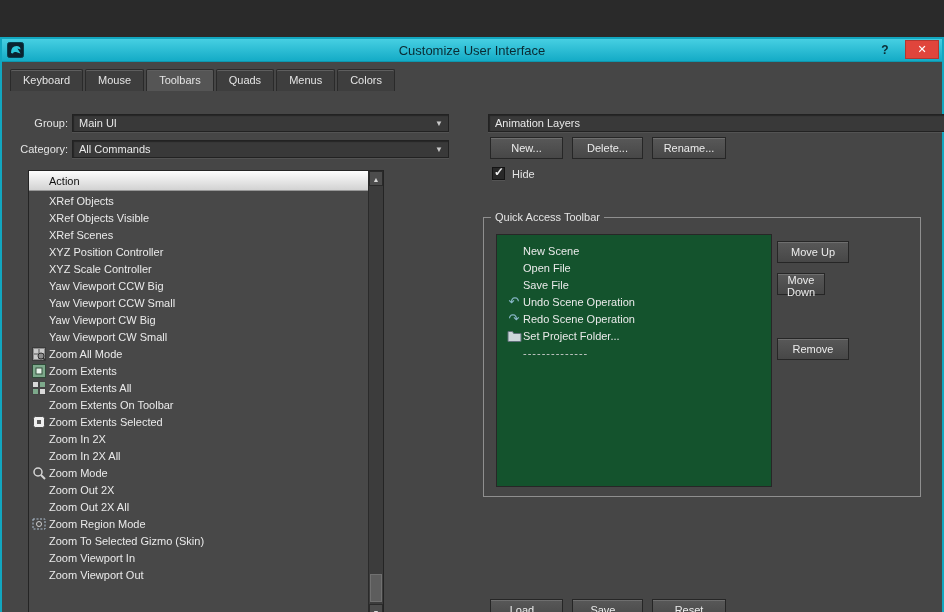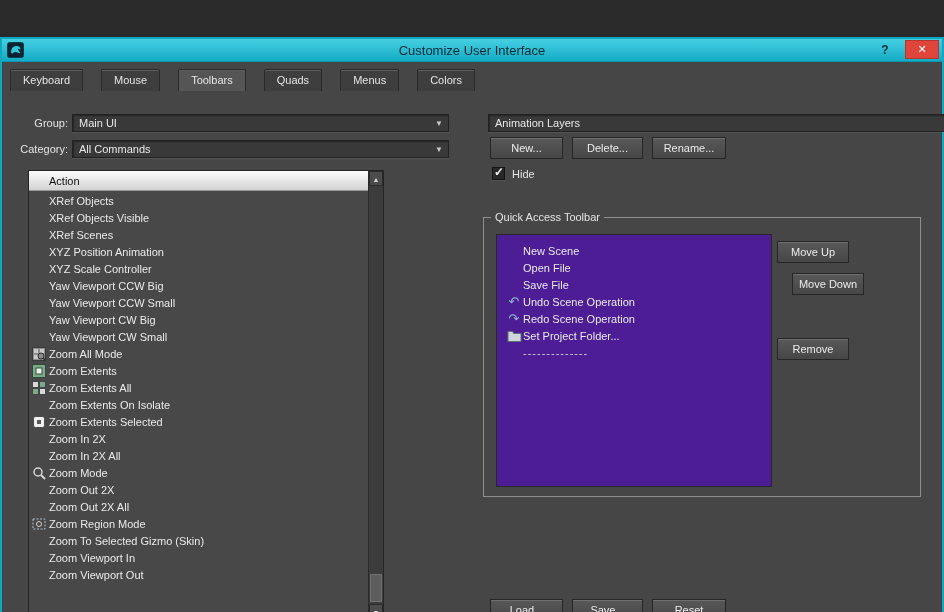--- a/index.html
+++ b/index.html
@@ -27,21 +27,21 @@
     text-align: center; line-height: 19px; color: #0a2b33; font-weight: bold; font-size: 12px;
     cursor: default;
   }
   .close-btn {
     position: absolute; right: 3px; top: 1px; width: 34px; height: 19px;
     background: #e0453c; border: 1px solid #b23730;
     color: #fff; text-align: center; line-height: 17px; font-size: 11px;
   }
 
   
-  .tabbar { position: absolute; top: 30px; left: 8px; display: flex; gap: 18px; }
+  .tabbar { position: absolute; top: 30px; left: 8px; display: flex; gap: 2px; }
   .tab {
     background: #3e3e3e; border: 1px solid #2a2a2a; border-bottom: none;
     border-radius: 2px 2px 0 0; box-shadow: inset 0 1px 0 #5e5e5e;
     padding: 4px 12px 5px; font-size: 11px; color: #e4e4e4; cursor: default;
   }
   .tab.active { background: #555555; }
 
   
   .flabel { position: absolute; font-size: 11px; color: #e4e4e4; }
   .dropdown {
@@ -102,21 +102,21 @@
   .groupbox {
     position: absolute; left: 481px; top: 178px; width: 438px; height: 280px;
     border: 1px solid #8f8f8f;
   }
   .groupbox-label {
     position: absolute; top: -7px; left: 7px; background: #464646;
     padding: 0 4px; font-size: 11px; color: #e4e4e4;
   }
   .qat-list {
     position: absolute; left: 12px; top: 16px; width: 276px; height: 253px;
-    background: #4c1d95; border: 1px solid #272727; padding-top: 7px; overflow: hidden;
+    background: #14532d; border: 1px solid #272727; padding-top: 7px; overflow: hidden;
   }
   .qat-item { height: 17px; display: flex; align-items: center; padding-left: 8px; font-size: 11px; color: #eaeaea; cursor: default; }
   .qat-item .ic { width: 18px; display: flex; justify-content: center; align-items: center; flex: 0 0 18px; }
   .qat-item.separator { color: #cfcfcf; letter-spacing: 1px; }
 </style>
 </head>
 <body>
 
 <div class="window">
 
@@ -165,21 +165,21 @@
         <div class="action-item">
           <span class="ic"></span>
           <span class="txt">XRef Objects Visible</span>
         </div>
         <div class="action-item">
           <span class="ic"></span>
           <span class="txt">XRef Scenes</span>
         </div>
         <div class="action-item">
           <span class="ic"></span>
-          <span class="txt">XYZ Position Animation</span>
+          <span class="txt">XYZ Position Controller</span>
         </div>
         <div class="action-item">
           <span class="ic"></span>
           <span class="txt">XYZ Scale Controller</span>
         </div>
         <div class="action-item">
           <span class="ic"></span>
           <span class="txt">Yaw Viewport CCW Big</span>
         </div>
         <div class="action-item">
@@ -222,21 +222,21 @@
               <rect x="0.5" y="0.5" width="6" height="6" fill="#d8d8d8" stroke="#444"></rect>
               <rect x="7.5" y="0.5" width="6" height="6" fill="#7da98b" stroke="#444"></rect>
               <rect x="0.5" y="7.5" width="6" height="6" fill="#7da98b" stroke="#444"></rect>
               <rect x="7.5" y="7.5" width="6" height="6" fill="#d8d8d8" stroke="#444"></rect>
             </svg>
           </span>
           <span class="txt">Zoom Extents All</span>
         </div>
         <div class="action-item">
           <span class="ic"></span>
-          <span class="txt">Zoom Extents On Isolate</span>
+          <span class="txt">Zoom Extents On Toolbar</span>
         </div>
         <div class="action-item">
           <span class="ic">
             <svg width="14" height="14" viewBox="0 0 14 14">
               <rect x="1.5" y="1.5" width="11" height="11" rx="2" fill="#efefef" stroke="#4a4a4a"></rect>
               <rect x="5" y="5" width="4" height="4" fill="#5a5a5a"></rect>
             </svg>
           </span>
           <span class="txt">Zoom Extents Selected</span>
         </div>
@@ -342,21 +342,21 @@
             </svg>
           </span>
           <span class="txt">Set Project Folder...</span>
         </div>
         <div class="qat-item separator">
           <span class="ic"></span>
           <span class="txt">--------------</span>
         </div>
       </div>
     <button class="btn" style="left:293px;top:23px;width:72px;">Move Up</button>
-    <button class="btn" style="left:308px;top:55px;width:72px;">Move Down</button>
+    <button class="btn" style="left:293px;top:55px;width:48px;">Move Down</button>
     <button class="btn" style="left:293px;top:120px;width:72px;">Remove</button>
   </div>
 
   <button class="btn" style="left:488px;top:560px;width:73px;text-decoration:underline;">Load...</button>
   <button class="btn" style="left:570px;top:560px;width:71px;">Save...</button>
   <button class="btn" style="left:650px;top:560px;width:74px;">Reset</button>
 
 </div>
 
 </body></html>

